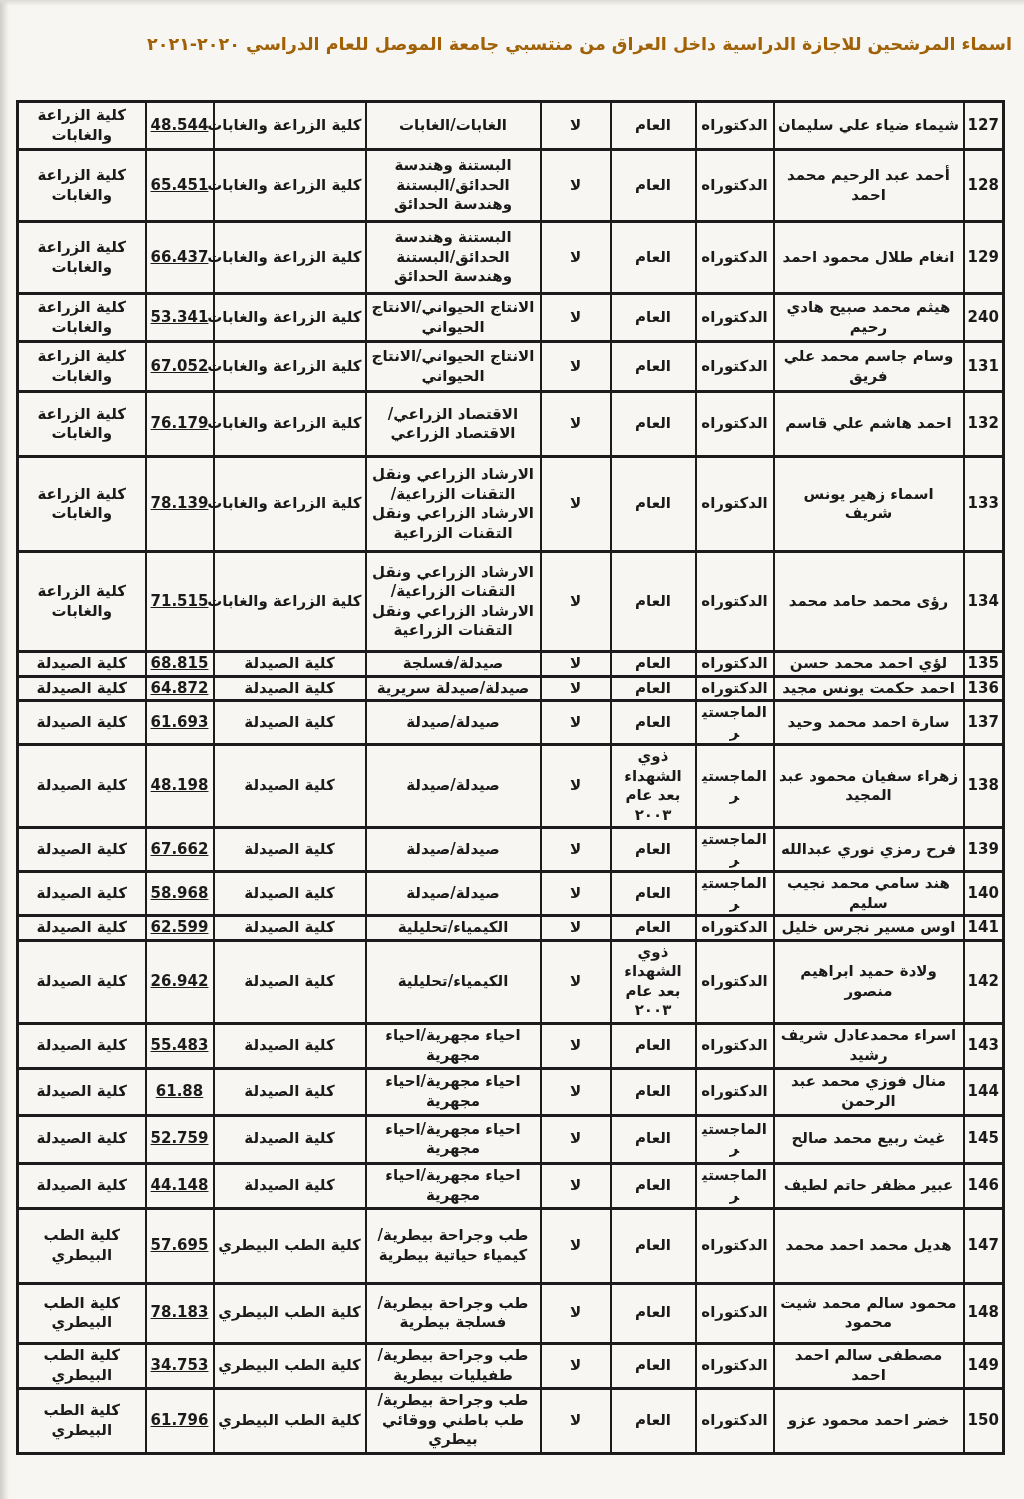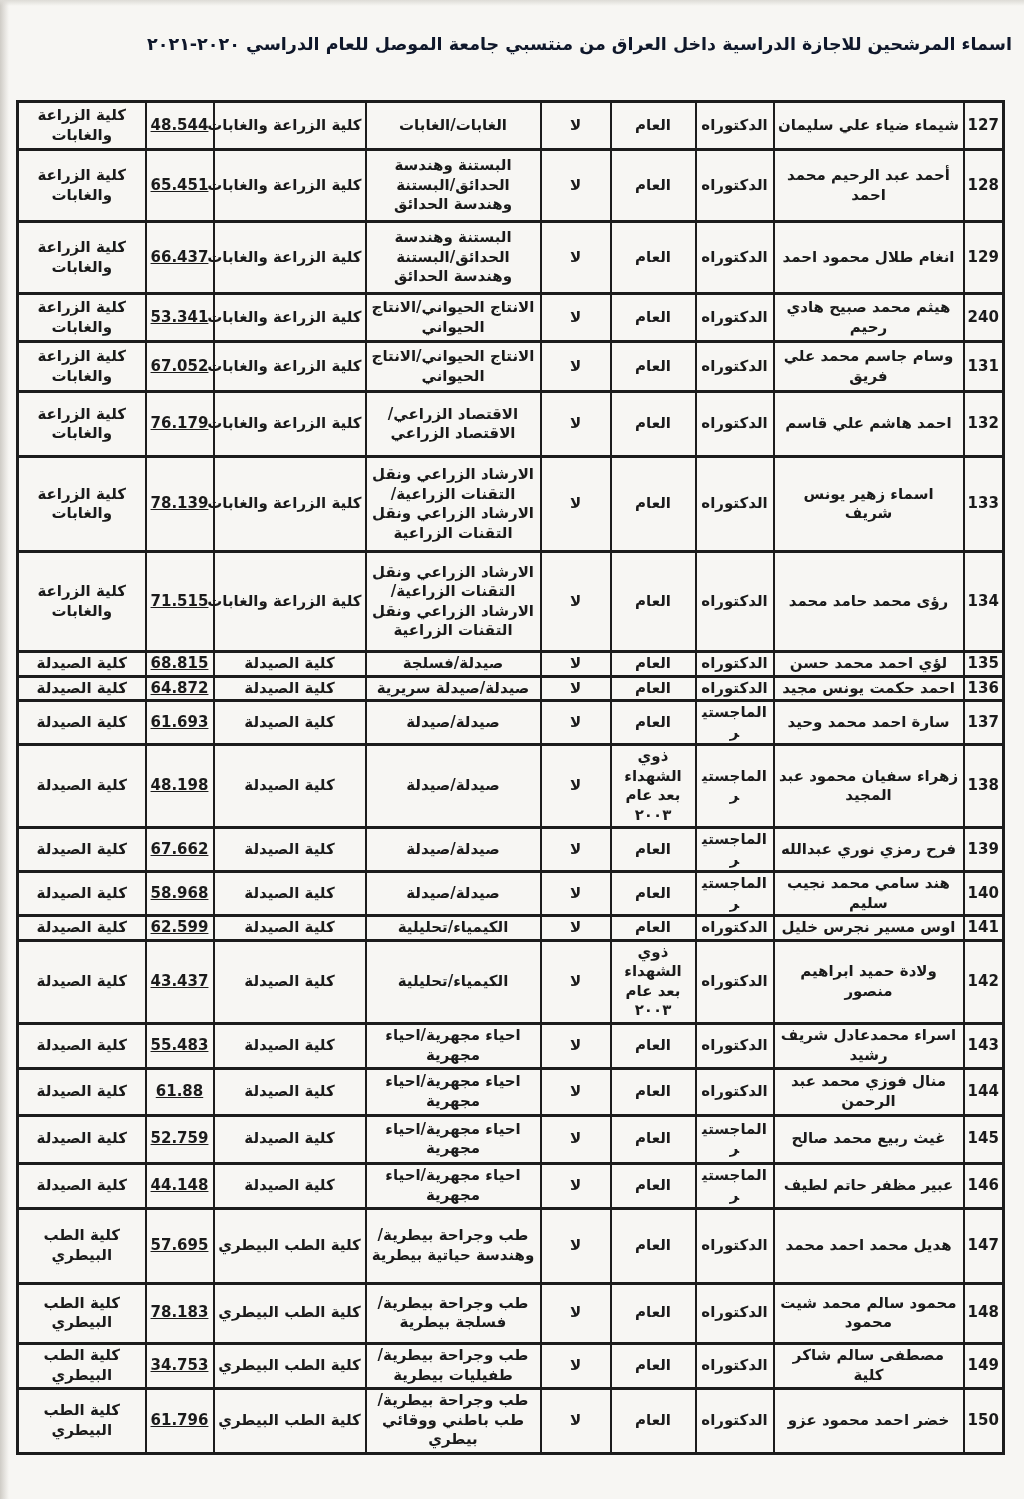--- a/index.html
+++ b/index.html
@@ -21,21 +21,21 @@
     position:absolute;left:0;top:0;right:0;height:6px;
     background:linear-gradient(to bottom,#dddbd6,rgba(247,246,243,0));
   }
   .doc-title{
     position:absolute;
     top:34px;left:190px;right:12px;
     text-align:right;
     font-size:17.5px;
     font-weight:bold;
     letter-spacing:.2px;
-    color:#0f172a;
+    color:#a16207;
     white-space:nowrap;
   }
   table.roster{
     position:absolute;
     top:100px;right:19px;
     width:986px;
     border-collapse:collapse;
     table-layout:fixed;
     border:3px solid #1c1c1c;
     font-weight:bold;
@@ -258,21 +258,21 @@
           <td class="c-college2">كلية الصيدلة</td>
         </tr>
         <tr style="height: 68px;">
           <td class="c-num">142</td>
           <td class="c-name">ولادة حميد ابراهيم منصور</td>
           <td class="c-degree">الدكتوراه</td>
           <td class="c-channel">ذوي الشهداء بعد عام ٢٠٠٣</td>
           <td class="c-note">لا</td>
           <td class="c-specialization">الكيمياء/تحليلية</td>
           <td class="c-college">كلية الصيدلة</td>
-          <td class="c-score">43.437</td>
+          <td class="c-score">26.942</td>
           <td class="c-college2">كلية الصيدلة</td>
         </tr>
         <tr style="height: 45px;">
           <td class="c-num">143</td>
           <td class="c-name">اسراء محمدعادل شريف رشيد</td>
           <td class="c-degree">الدكتوراه</td>
           <td class="c-channel">العام</td>
           <td class="c-note">لا</td>
           <td class="c-specialization">احياء مجهرية/احياء مجهرية</td>
           <td class="c-college">كلية الصيدلة</td>
@@ -311,39 +311,39 @@
           <td class="c-college">كلية الصيدلة</td>
           <td class="c-score">44.148</td>
           <td class="c-college2">كلية الصيدلة</td>
         </tr>
         <tr style="height: 75px;">
           <td class="c-num">147</td>
           <td class="c-name">هديل محمد احمد محمد</td>
           <td class="c-degree">الدكتوراه</td>
           <td class="c-channel">العام</td>
           <td class="c-note">لا</td>
-          <td class="c-specialization">طب وجراحة بيطرية/وهندسة حياتية بيطرية</td>
+          <td class="c-specialization">طب وجراحة بيطرية/كيمياء حياتية بيطرية</td>
           <td class="c-college">كلية الطب البيطري</td>
           <td class="c-score">57.695</td>
           <td class="c-college2">كلية الطب البيطري</td>
         </tr>
         <tr style="height: 60px;">
           <td class="c-num">148</td>
           <td class="c-name">محمود سالم محمد شيت محمود</td>
           <td class="c-degree">الدكتوراه</td>
           <td class="c-channel">العام</td>
           <td class="c-note">لا</td>
           <td class="c-specialization">طب وجراحة بيطرية/فسلجة بيطرية</td>
           <td class="c-college">كلية الطب البيطري</td>
           <td class="c-score">78.183</td>
           <td class="c-college2">كلية الطب البيطري</td>
         </tr>
         <tr style="height: 45px;">
           <td class="c-num">149</td>
-          <td class="c-name">مصطفى سالم شاكر كلية</td>
+          <td class="c-name">مصطفى سالم احمد احمد</td>
           <td class="c-degree">الدكتوراه</td>
           <td class="c-channel">العام</td>
           <td class="c-note">لا</td>
           <td class="c-specialization">طب وجراحة بيطرية/طفيليات بيطرية</td>
           <td class="c-college">كلية الطب البيطري</td>
           <td class="c-score">34.753</td>
           <td class="c-college2">كلية الطب البيطري</td>
         </tr>
         <tr style="height: 65px;">
           <td class="c-num">150</td>

